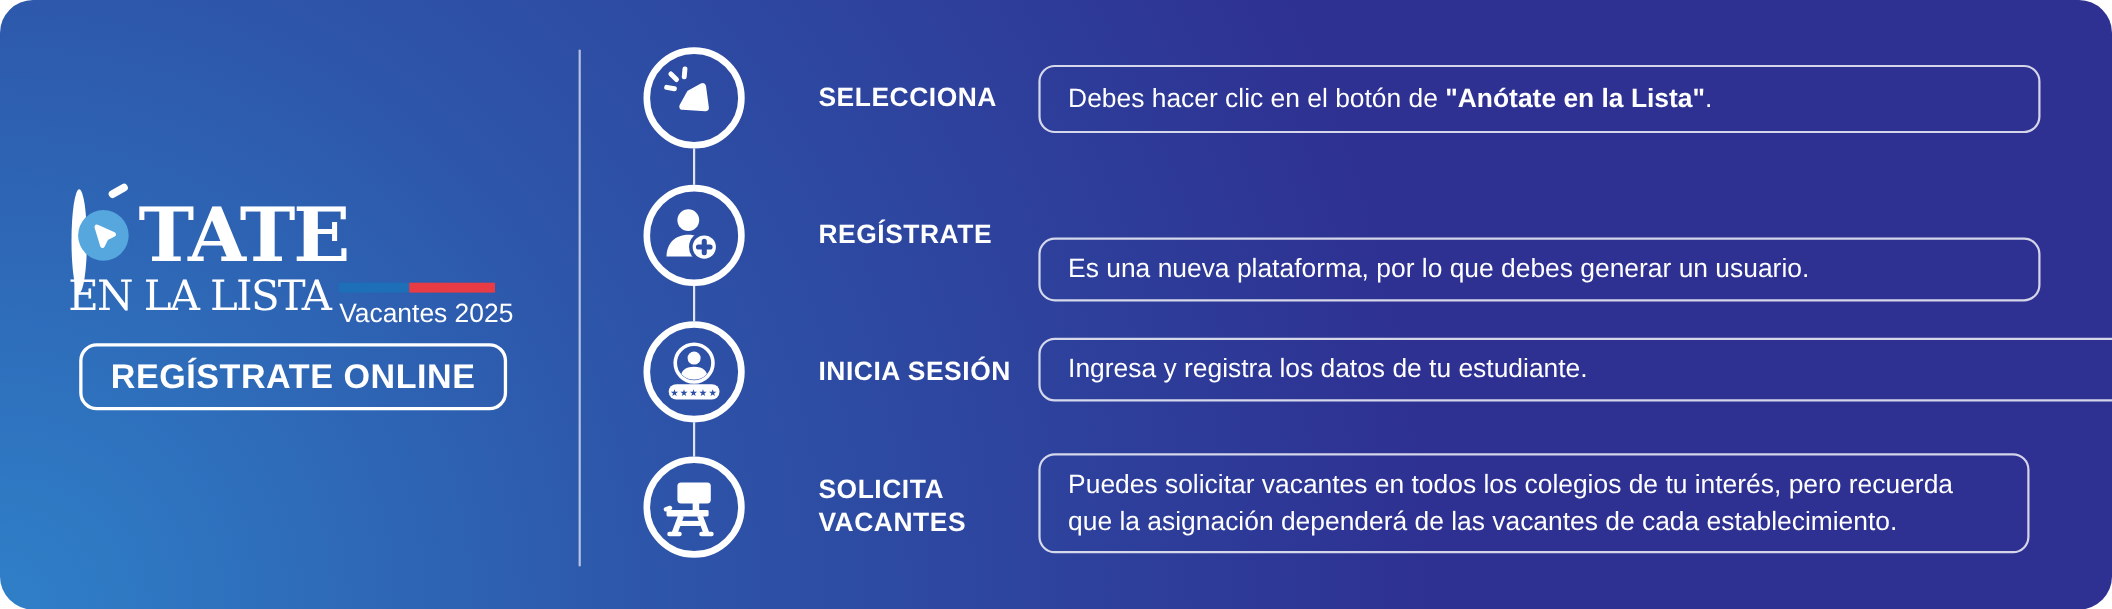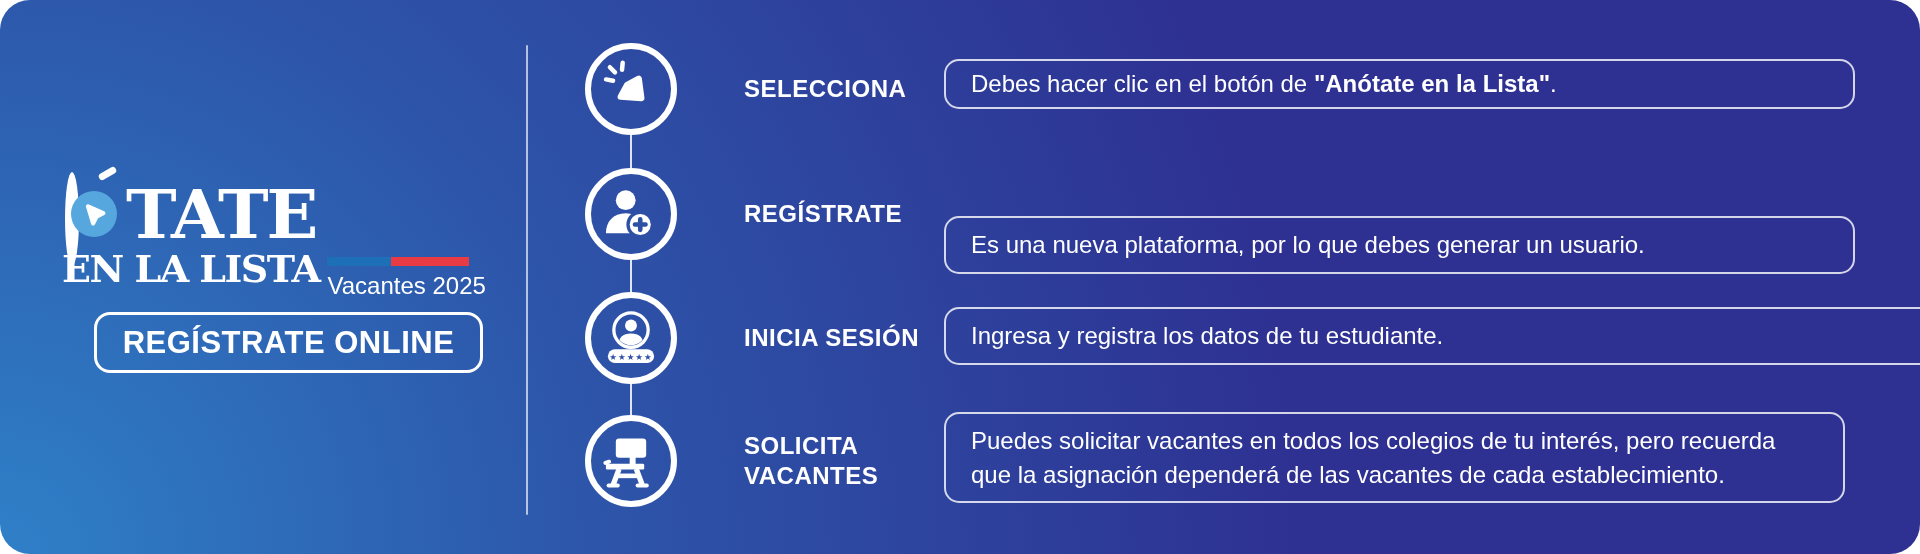--- a/index.html
+++ b/index.html
@@ -19,35 +19,35 @@
     font-family:"DejaVu Serif", serif;
     font-weight:800;font-size:68px;line-height:1;
     letter-spacing:-2px;color:#fff;
   }
   .o-wrap{position:relative;width:58px;height:58px;margin:0 3px;}
   .o-ring{width:58px;height:58px;border:7px solid #fff;border-radius:50%;box-sizing:border-box;}
   .o-accent{position:absolute;top:-15px;right:6px;width:19px;height:7px;background:#fff;border-radius:3.5px;transform:rotate(-30deg);}
   .o-inner{position:absolute;inset:6px;background:#56a7dd;border-radius:50%;display:flex;align-items:center;justify-content:center;}
   .logo-sub-row{position:absolute;left:62px;top:250px;display:flex;align-items:flex-start;}
   .logo-subtitle{
-    font-family:"DejaVu Serif", serif;font-weight:700;
+    font-family:"DejaVu Serif", serif;font-weight:400;
     font-size:38px;line-height:1;letter-spacing:-1.5px;color:#fff;white-space:nowrap;
   }
   .flag-group{display:flex;flex-direction:column;margin-left:8px;padding-top:7px;}
   .flag-bars{display:flex;}
   .flag-blue{width:64px;height:9px;background:#1d6fb8;}
   .flag-red{width:78px;height:9px;background:#e83b44;}
   .tagline{font-size:24px;font-weight:400;color:#fff;margin-top:6px;white-space:nowrap;}
   .cta-button{
     position:absolute;left:72px;top:312px;width:389px;height:61px;
     border:3px solid #fff;border-radius:16px;box-sizing:border-box;
     display:flex;align-items:center;justify-content:center;
     background:transparent;color:#fff;cursor:pointer;
     font-family:"Liberation Sans", sans-serif;
-    font-weight:700;font-size:31px;letter-spacing:0.5px;white-space:nowrap;margin-left:22px;
+    font-weight:700;font-size:31px;letter-spacing:0.5px;white-space:nowrap;
   }
   
   .divider{position:absolute;left:526px;top:45px;width:2px;height:470px;background:rgba(255,255,255,0.65);border-radius:1px;}
   .connector{position:absolute;left:630px;width:2px;background:rgba(255,255,255,0.85);}
   .connector.c1{top:135px;height:33px;}
   .connector.c2{top:260px;height:32px;}
   .connector.c3{top:384px;height:31px;}
   .step-circle{
     position:absolute;left:585px;width:92px;height:92px;
     border:6px solid #fff;border-radius:50%;box-sizing:border-box;
@@ -60,21 +60,21 @@
     font-weight:700;font-size:24px;line-height:1.25;letter-spacing:0.5px;color:#fff;
   }
   .sl1{top:43px;} .sl2{top:168px;} .sl3{top:292px;} .sl4{top:415px;}
   .step-box{
     position:absolute;left:944px;
     border:2px solid rgba(255,255,255,0.8);border-radius:15px;box-sizing:border-box;
     display:flex;align-items:center;
     padding:0 25px;
     font-size:24px;line-height:1.4;color:#fff;
   }
-  .sb1{top:59px;width:911px;height:50px;}
+  .sb1{top:59px;width:911px;height:62px;}
   .sb2{top:184px;width:911px;height:58px;margin-top:32px;}
   .sb3{top:307px;width:1057px;height:58px;}
   .sb4{top:412px;width:901px;height:91px;}
   .step-box b{font-weight:700;}
 </style>
 </head>
 <body>
 
 <div class="banner">
 

